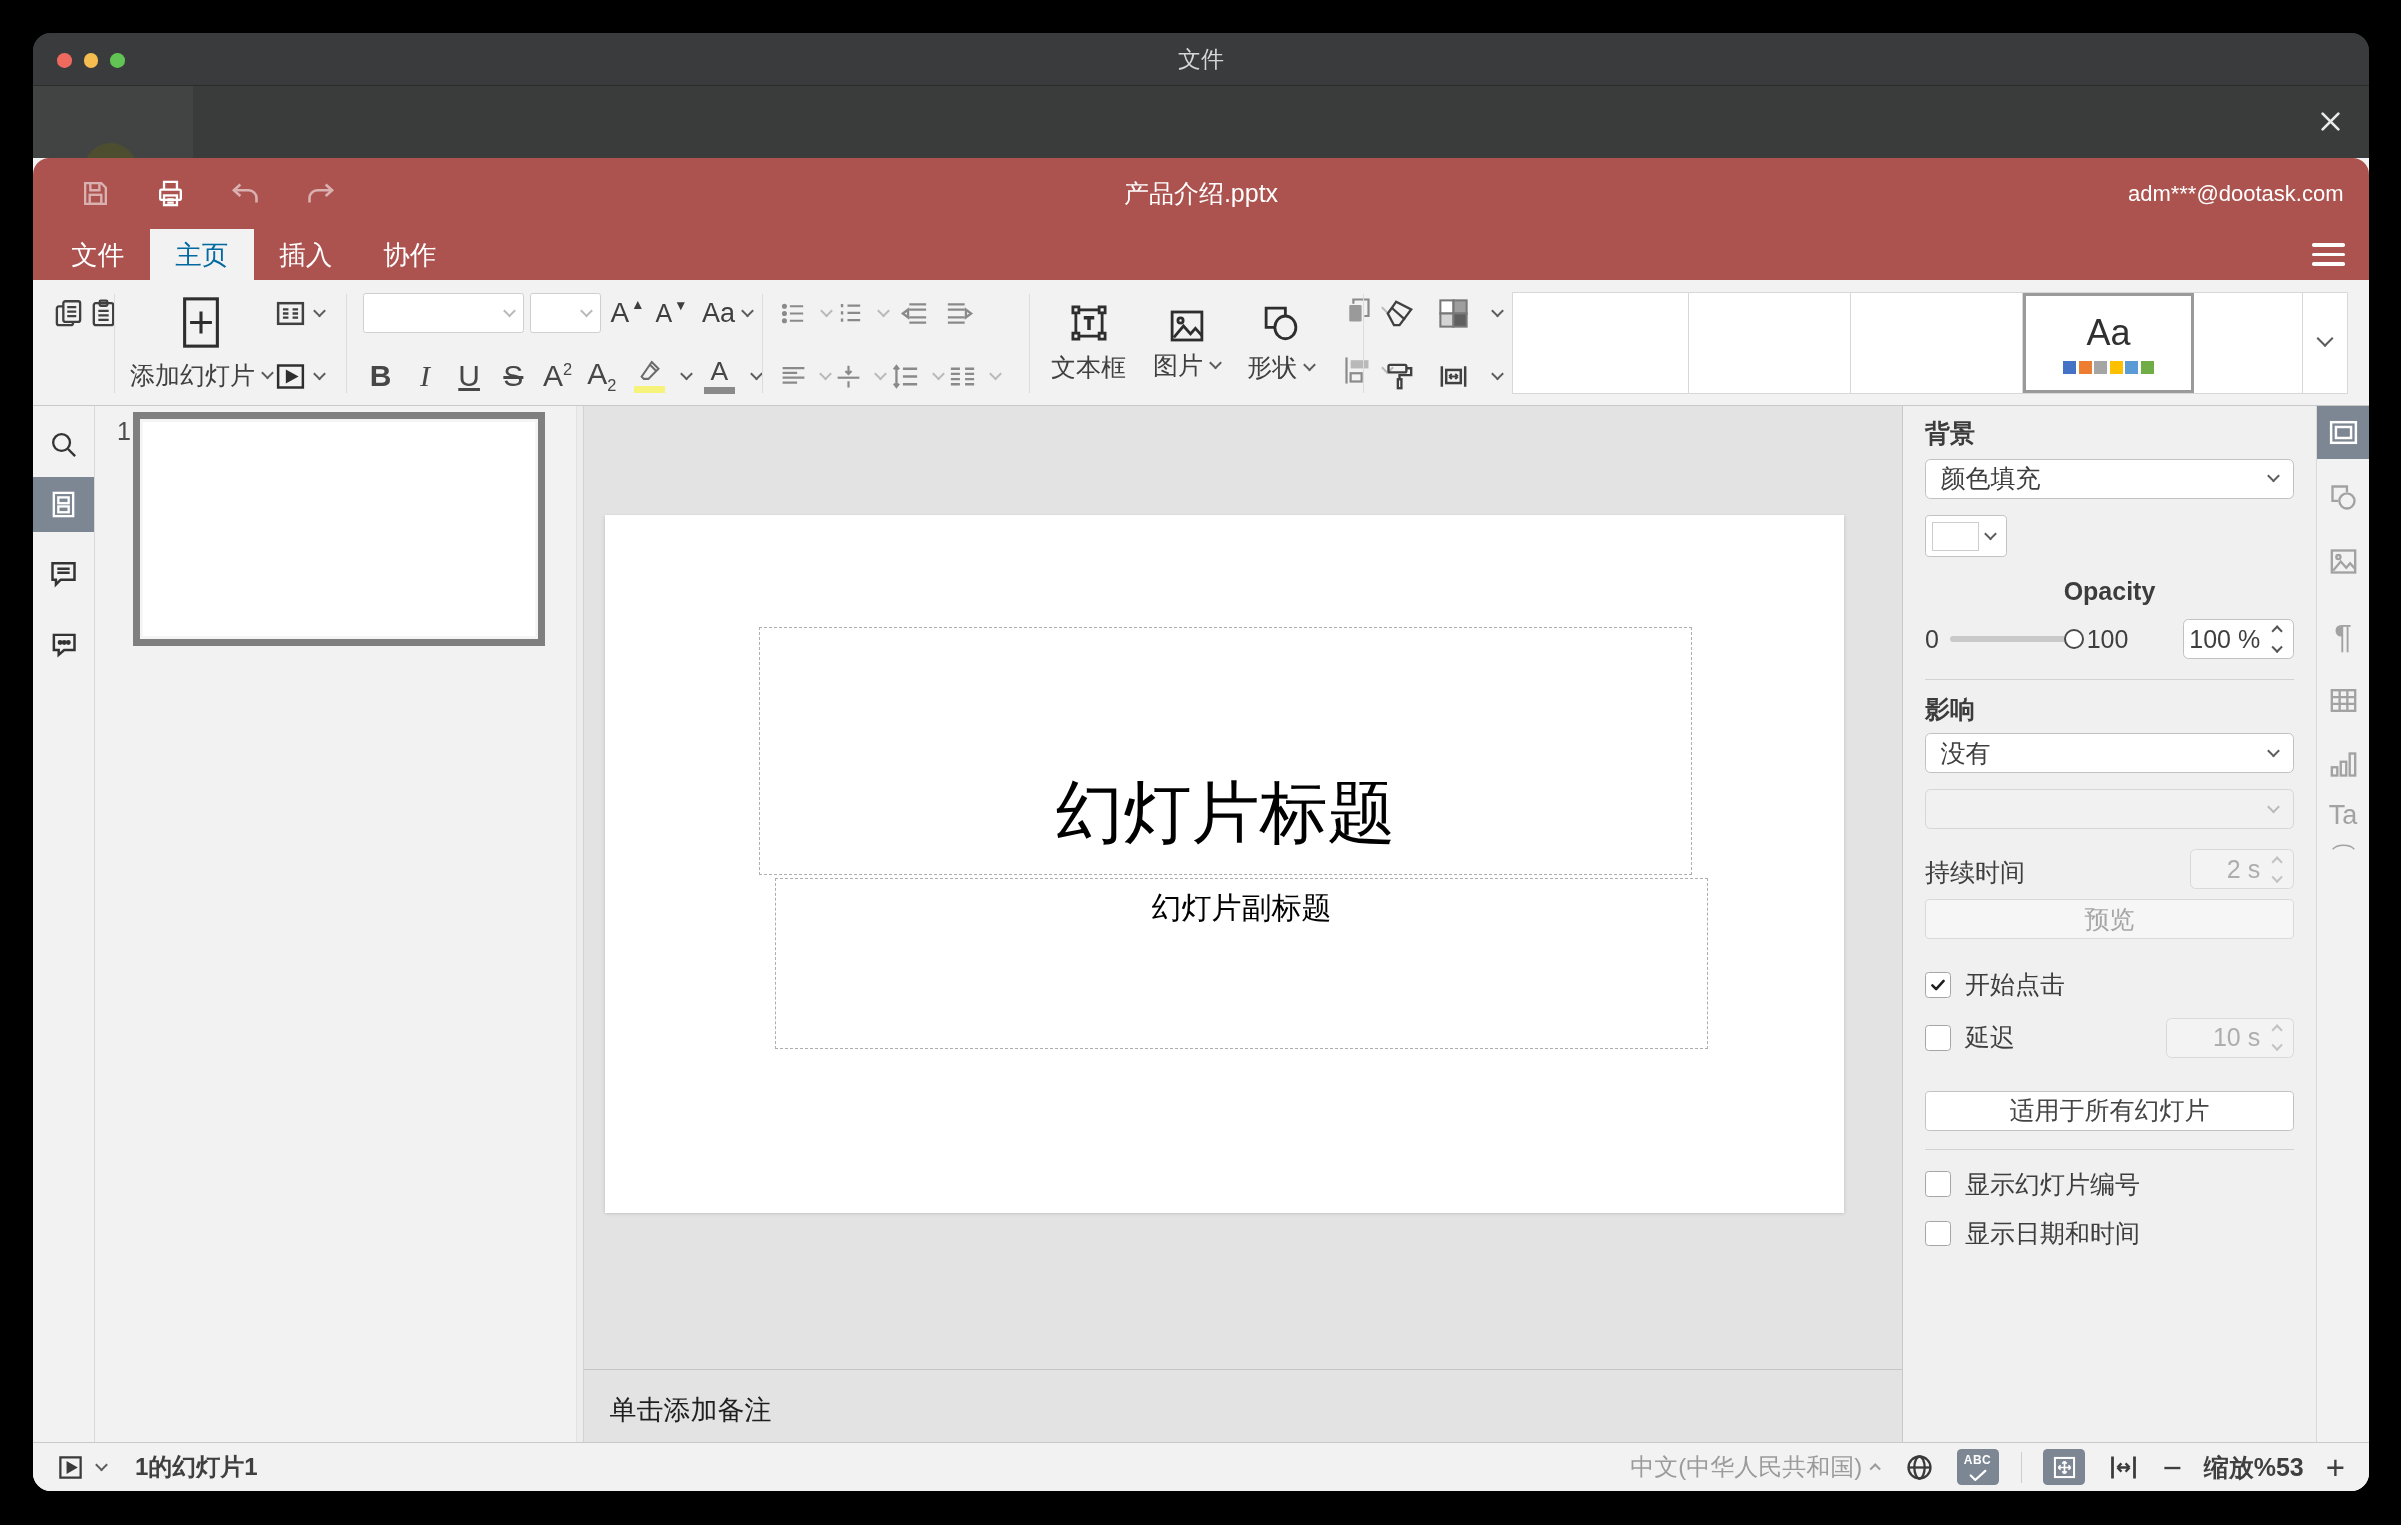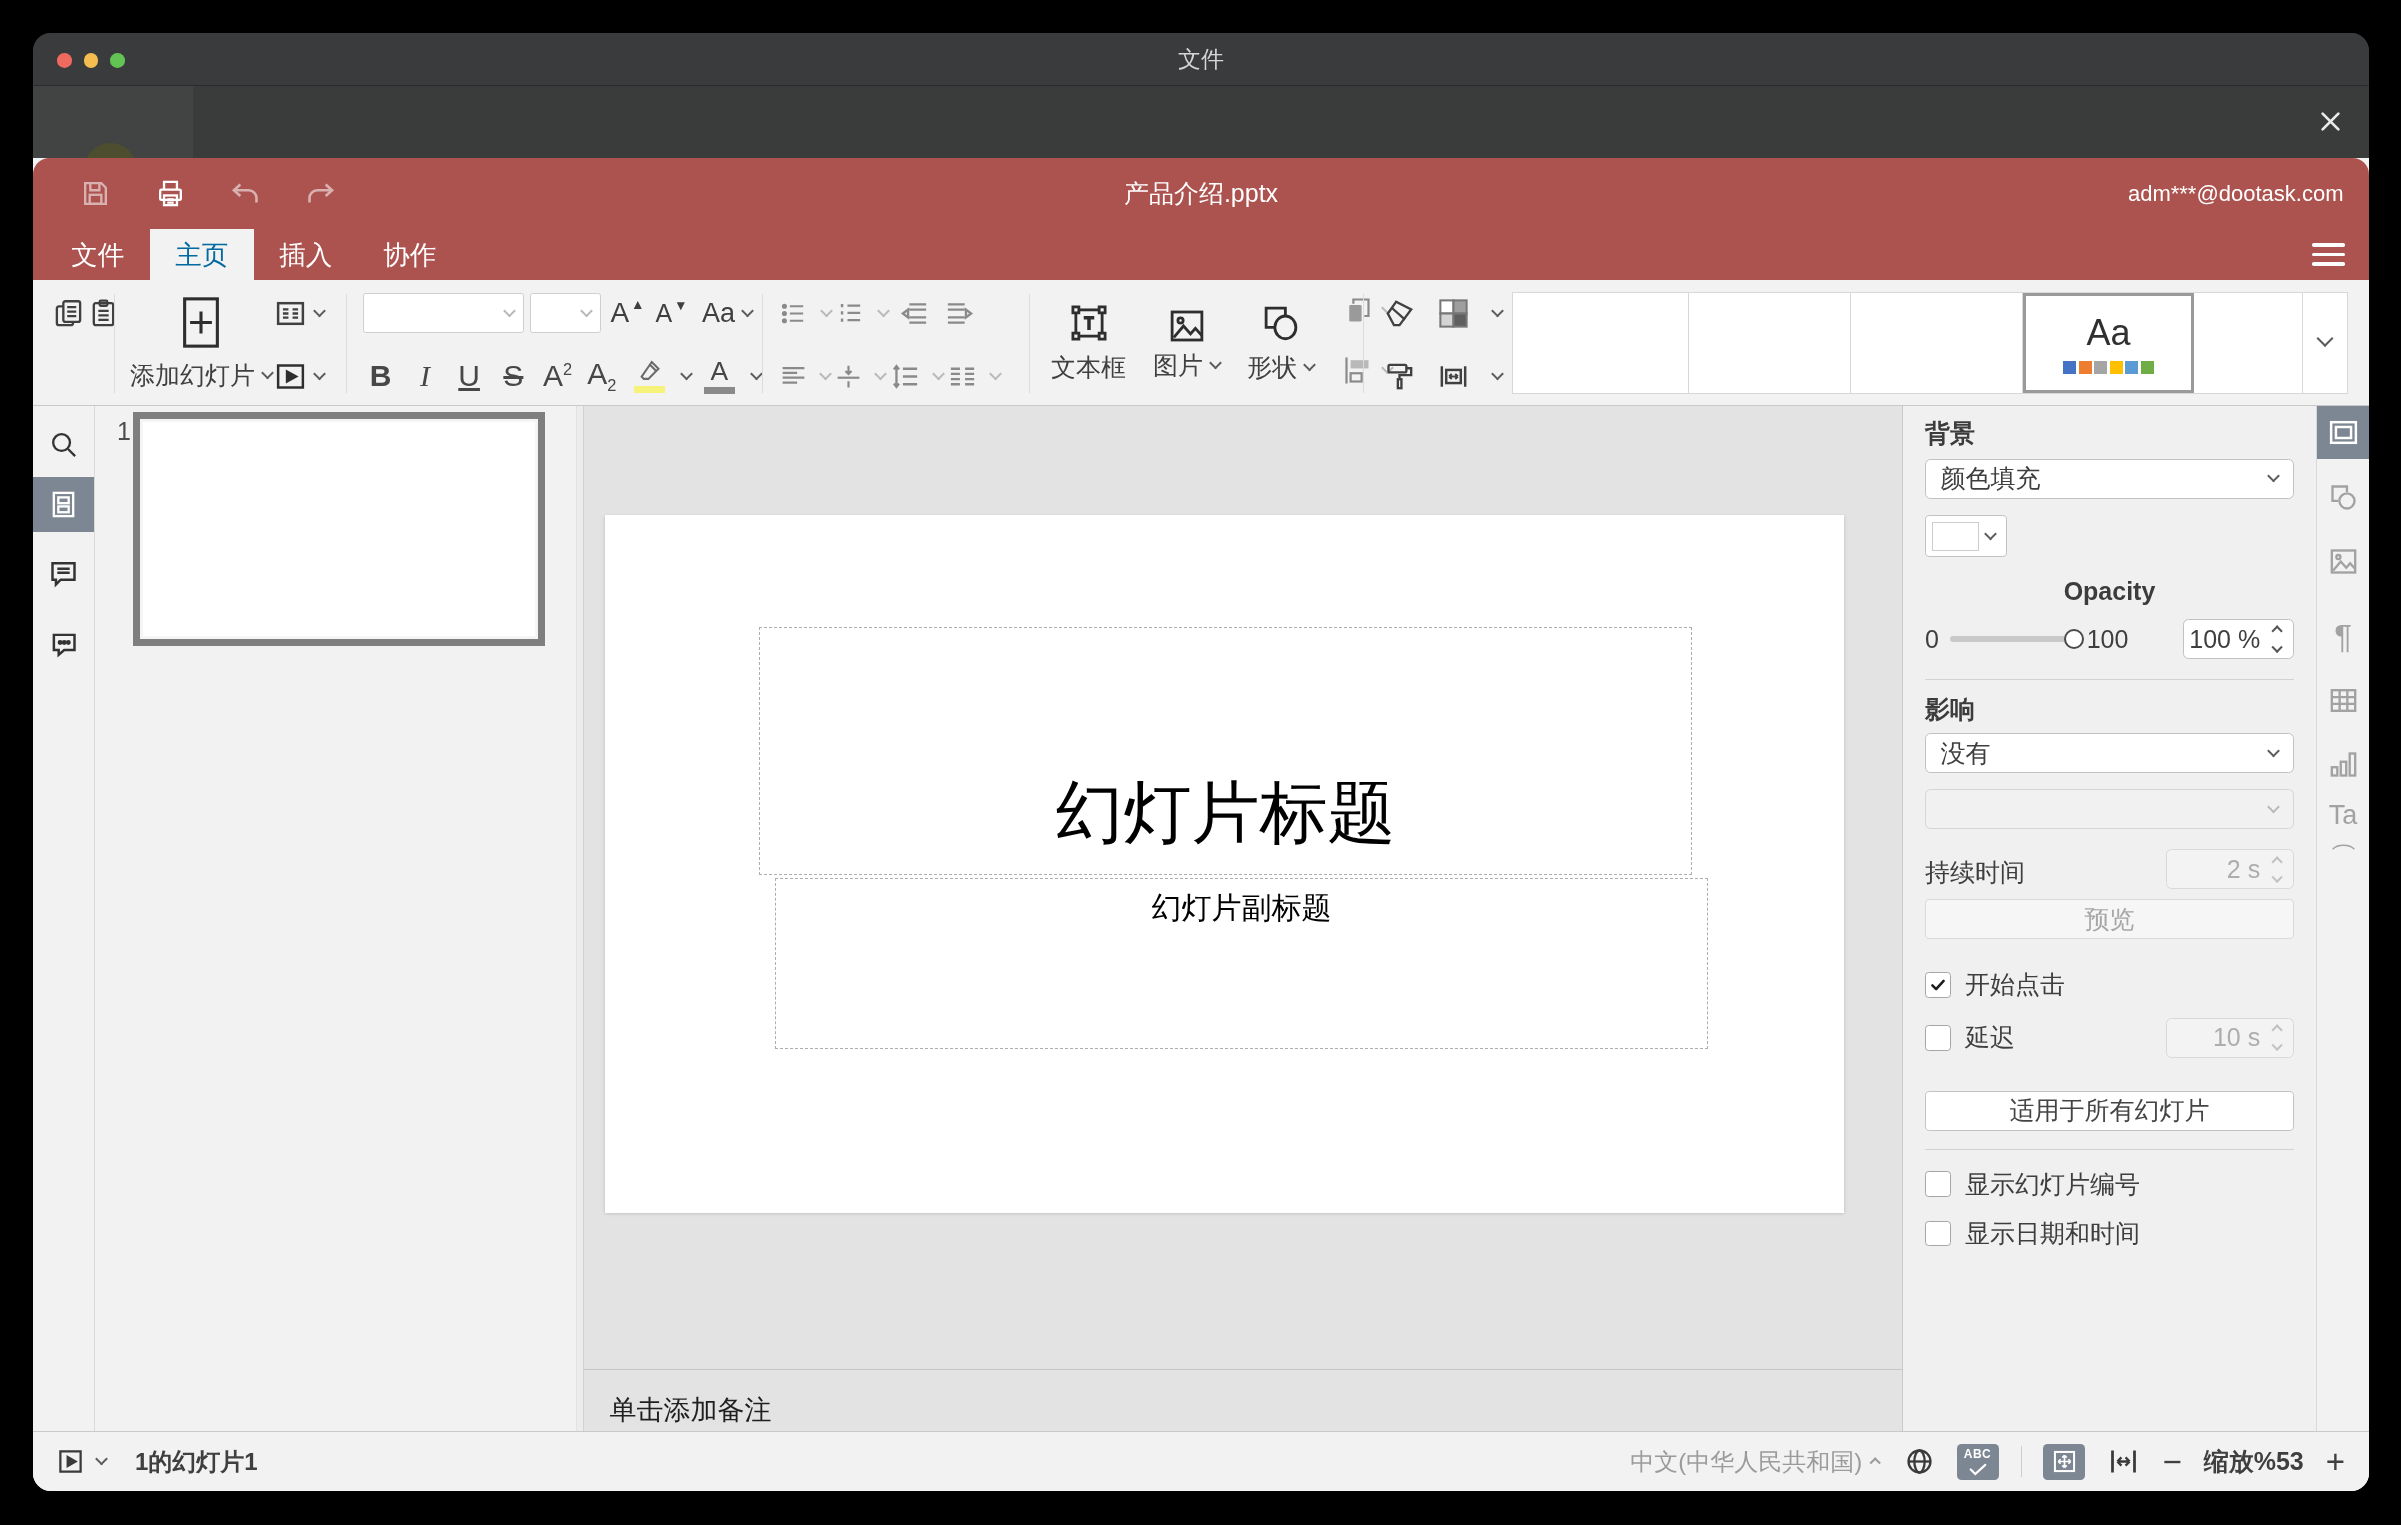--- a/index.html
+++ b/index.html
@@ -101,21 +101,21 @@
   .cblab { font-size:25px; color:#3e3e3e; margin-left:14.6px; white-space:nowrap; }
 
   
   .rrail { width:53px; background:#f2f2f2; border-left:0.9px solid #d9d9d9; flex:none; display:flex; flex-direction:column; align-items:center; }
   .rrbtn { width:100%; height:53px; display:flex; align-items:center; justify-content:center; cursor:pointer; margin-bottom:11px; }
   .rrbtn.sel { background:#7d8693; margin-bottom:12px; }
   .pilcrow { font-size:33px; color:#a2a2a2; }
   .ta-glyph { font-size:27px; color:#a2a2a2; line-height:1; text-align:center; }
 
   
-  .status { height:60px; background:#f2f2f2; border-top:0.9px solid #c9c9c9; display:flex; align-items:center; padding:8px 24px; flex:none; color:#3f3f3f; }
+  .status { height:49px; background:#f2f2f2; border-top:0.9px solid #c9c9c9; display:flex; align-items:center; padding:8px 24px; flex:none; color:#3f3f3f; }
   .st-left { display:flex; align-items:center; gap:12.8px; }
   .st-info { font-size:24px; font-weight:bold; color:#3f3f3f; margin-left:16.4px; }
   .st-right { margin-left:auto; display:flex; align-items:center; gap:22px; }
   .st-lang { font-size:24px; color:#9b9b9b; display:flex; align-items:center; gap:11px; cursor:pointer; }
   .caret-up-sm { width:8.2px; height:8.2px; border-left:2px solid #9b9b9b; border-top:2px solid #9b9b9b; transform:rotate(45deg) translate(0,2.7px); display:inline-block; }
   .stbadge { width:42px; height:36px; background:#7d8693; border-radius:4.6px; display:flex; align-items:center; justify-content:center; cursor:pointer; position:relative; }
   .abc-txt { position:absolute; top:3.6px; left:0; right:0; text-align:center; color:#fff; font-size:12px; font-weight:bold; letter-spacing:0.5px; }
   .st-div { width:0.9px; height:31px; background:#cdcdcd; }
   .zoomtxt { font-size:25px; font-weight:bold; }
   .pm { font-size:33px; color:#3f3f3f; cursor:pointer; line-height:1; }
@@ -548,21 +548,21 @@
         <div class="select" style="margin-top:7.3px;">
           <span>没有</span>
             <span class="cv" style="margin:0;"></span>
         </div>
         <div class="select dis" style="margin-top:16.4px;">
           <span></span>
             <span class="cv lt" style="margin:0;"></span>
         </div>
         <div style="display:flex; align-items:flex-end; justify-content:space-between; margin-top:20px;">
           <span style="font-size:25px; color:#3e3e3e;">持续时间</span>
-          <div class="spin dis" style="width:128px;">
+          <div class="spin dis" style="width:104px;">
             <span class="val">2 s</span>
             <span class="arr">
                 <i class="cu"></i>
                 <i class="cd"></i>
               </span>
           </div>
         </div>
         <div class="btn dis" style="margin-top:10px;">预览</div>
         <div class="cbrow" style="margin-top:29px;">
           <span class="cb">

